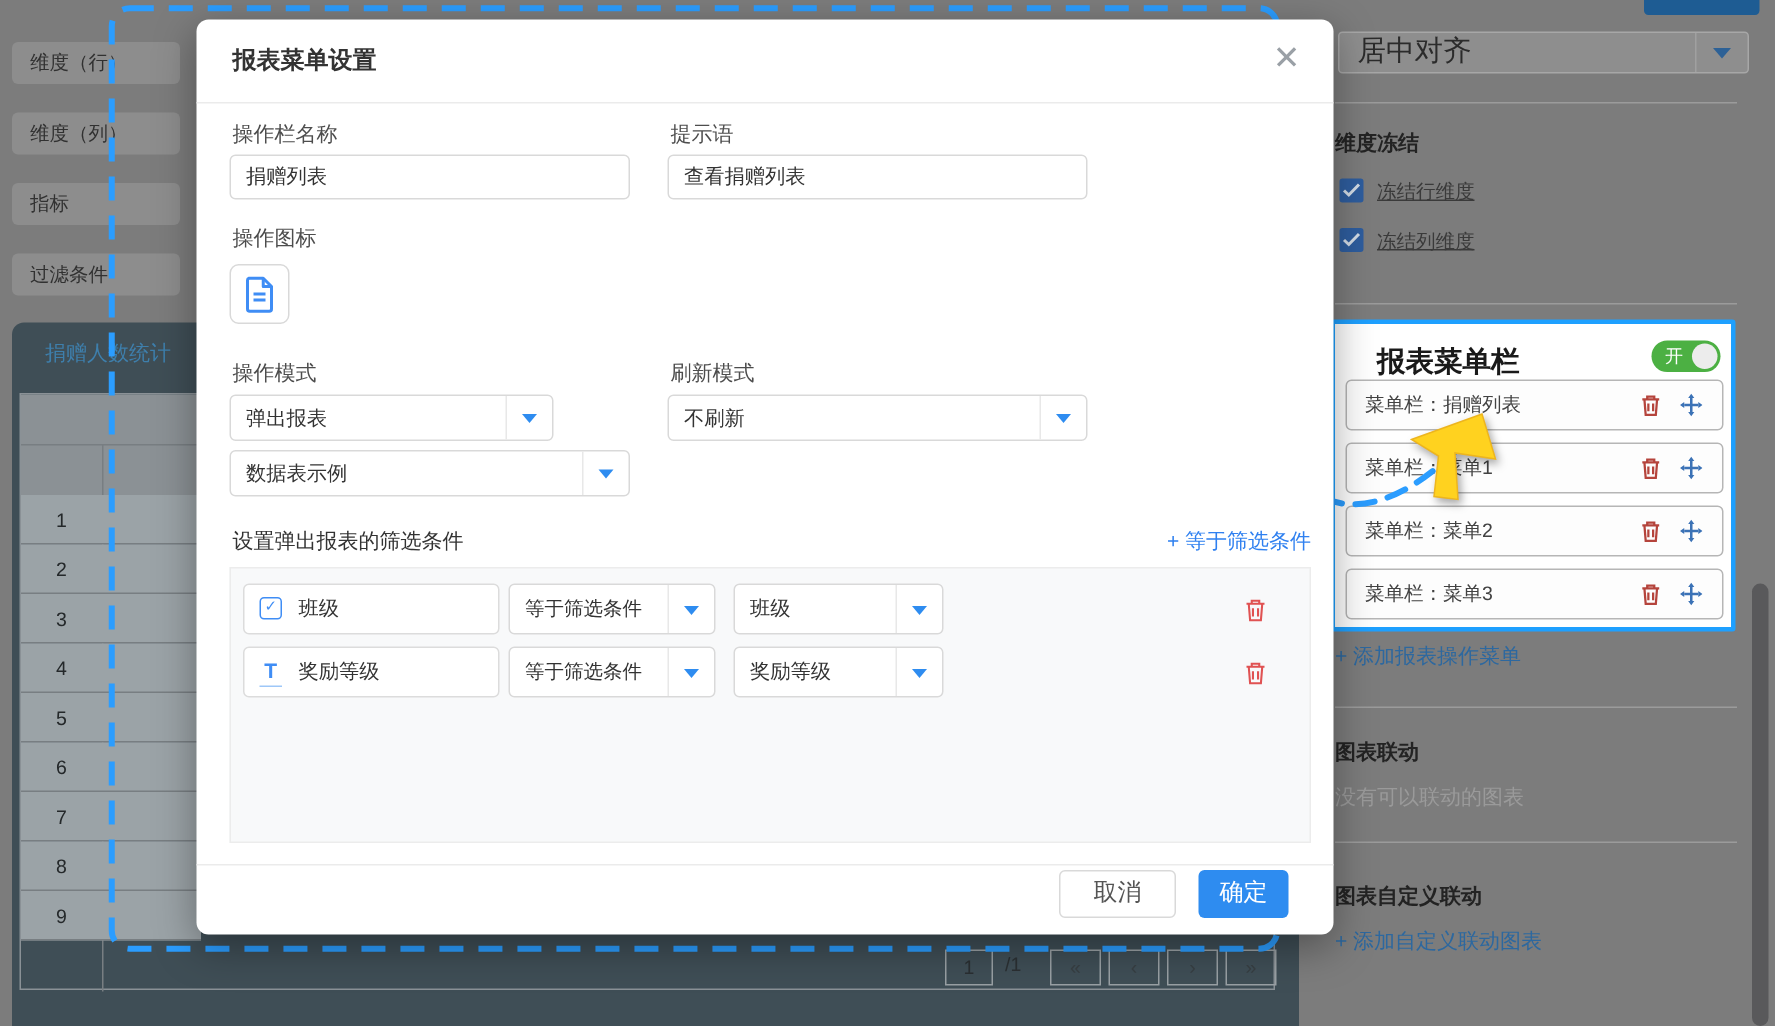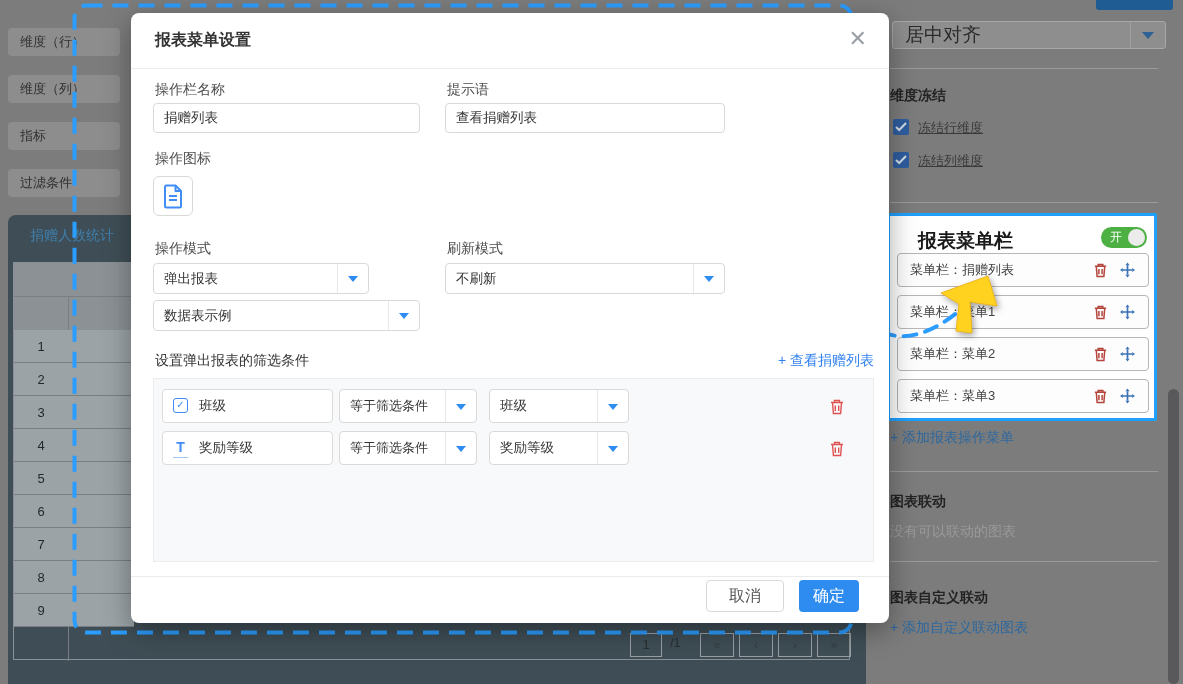--- a/index.html
+++ b/index.html
@@ -261,21 +261,21 @@
         </span>
     </div>
     <div class="sel" style="left:22px;top:287px;width:267px">
       <span class="txt">数据表示例</span>
       <span class="seg">
           <span class="tri2"></span>
         </span>
     </div>
 
     <div class="f-lbl" style="left:24px;top:339px;color:#333">设置弹出报表的筛选条件</div>
-    <div class="m-link">+ 查看捐赠列表</div>
+    <div class="m-link">+ 等于筛选条件</div>
 
     <div class="fpanel">
       <div class="frow" style="top:10px">
         <div class="fld">
           <span class="f-ic chk-ic">✓</span>
           <span class="f-tx">班级</span>
         </div>
         <div class="sel" style="left:185px;top:0;width:138px;height:34px">
           <span class="txt" style="font-size:13px;line-height:32px">等于筛选条件</span>
           <span class="seg">

